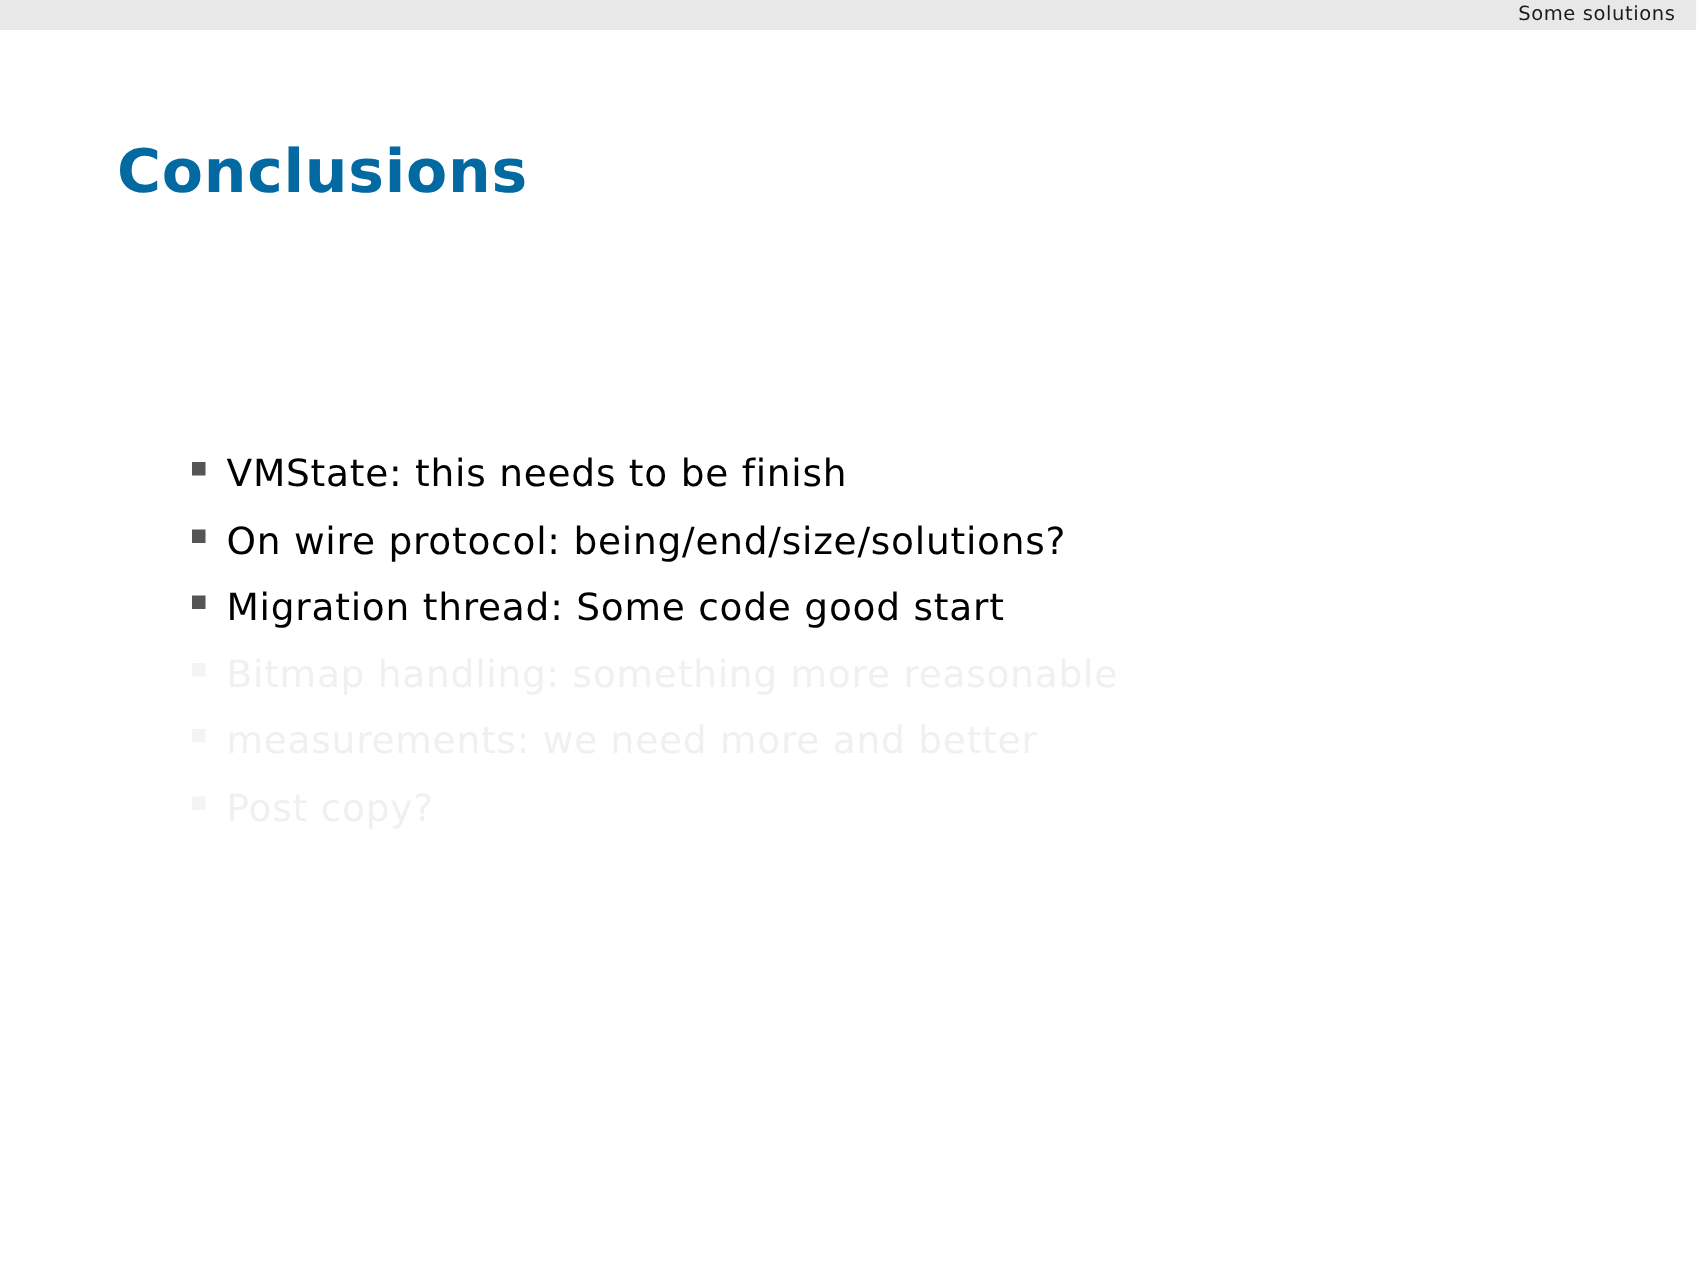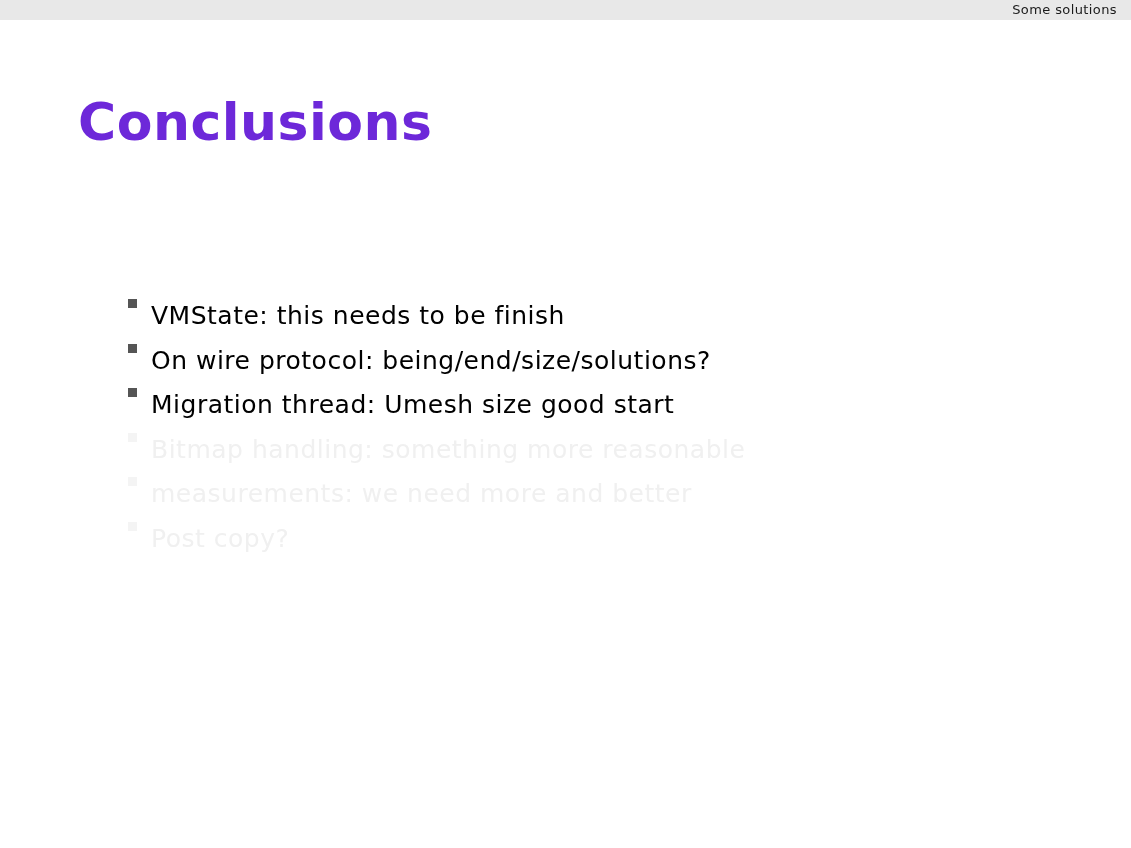--- a/index.html
+++ b/index.html
@@ -44,23 +44,23 @@
     width: 160px;
     height: 34px;
   }
   .logo svg { display: block; }
 
   
   .slide-title {
     position: absolute;
     top: 92px;
     left: 78px;
-    font-size: 52px;
+    font-size: 40px;
     font-weight: bold;
-    color: #6d28d9;
+    color: #0369a1;
     letter-spacing: 0.5px;
     font-family: "DejaVu Sans", sans-serif;
   }
 
   
   .body-block {
     position: absolute;
     top: 285px;
     left: 86px;
     width: 980px;
@@ -72,21 +72,21 @@
     line-height: 1.2;
     font-family: "DejaVu Sans", sans-serif;
     white-space: nowrap;
   }
   .bullets {
     margin-top: 17px;
     padding-left: 42px;
   }
   .bullet-row {
     display: flex;
-    align-items: flex-start;
+    align-items: center;
     margin-bottom: 17px;
     white-space: nowrap;
   }
   .bullet-marker {
     display: inline-block;
     width: 9px;
     height: 9px;
     background: #555555;
     margin-right: 14px;
     flex: 0 0 auto;
@@ -126,21 +126,21 @@
         <span class="bullet-text">VMState: this needs to be finish</span>
       </div>
 
       <div class="bullet-row">
         <span class="bullet-marker"></span>
         <span class="bullet-text">On wire protocol: being/end/size/solutions?</span>
       </div>
 
       <div class="bullet-row">
         <span class="bullet-marker"></span>
-        <span class="bullet-text">Migration thread: Umesh size good start</span>
+        <span class="bullet-text">Migration thread: Some code good start</span>
       </div>
 
       <div class="bullet-row faded">
         <span class="bullet-marker"></span>
         <span class="bullet-text">Bitmap handling: something more reasonable</span>
       </div>
 
       <div class="bullet-row faded">
         <span class="bullet-marker"></span>
         <span class="bullet-text">measurements: we need more and better</span>

